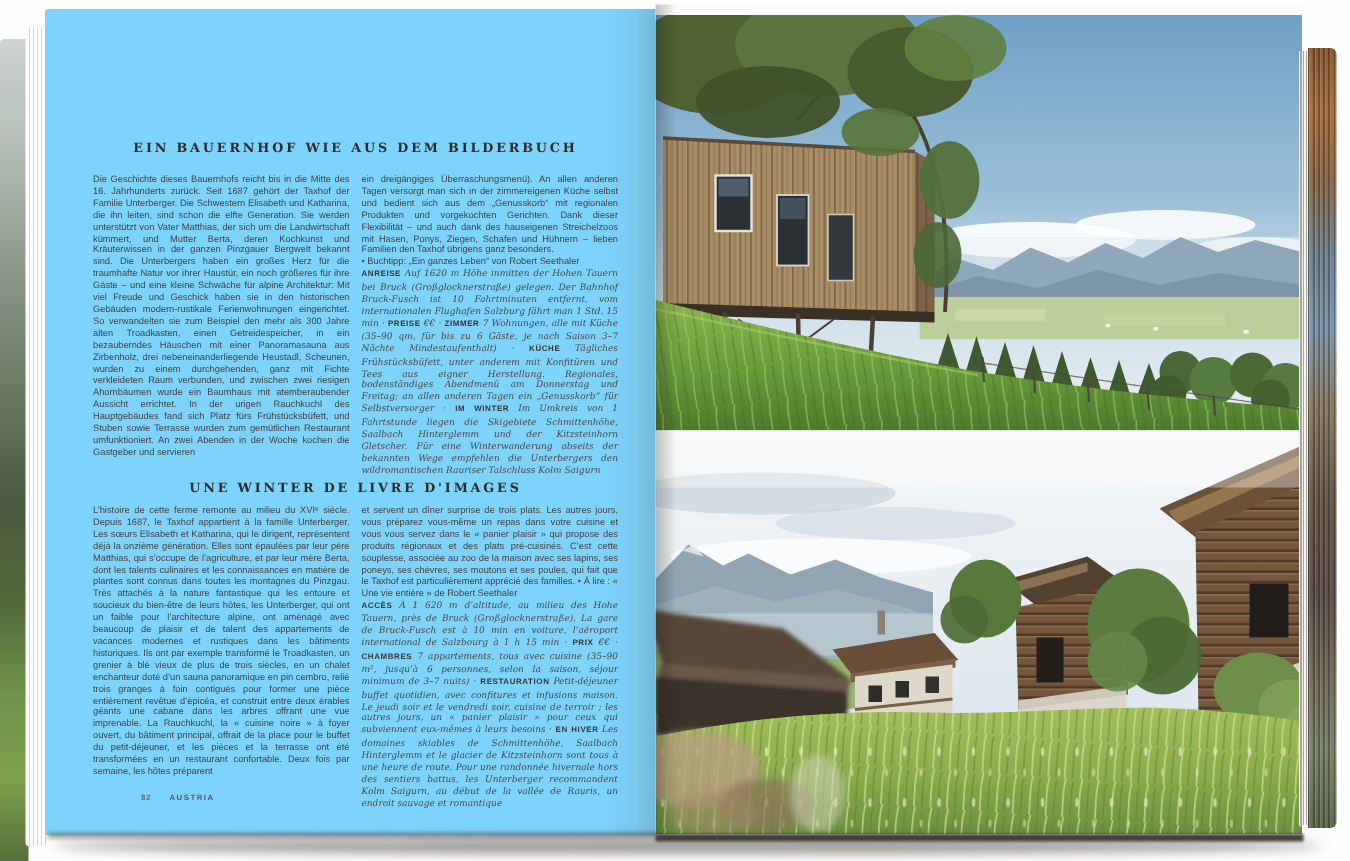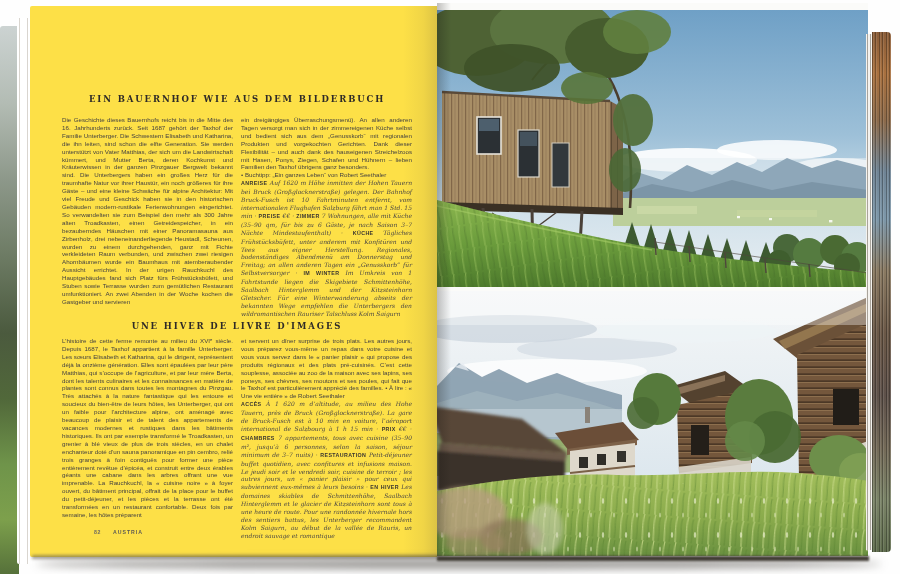--- a/index.html
+++ b/index.html
@@ -17,21 +17,21 @@
   .edge-right{position:absolute;left:872px;top:32px;width:19px;height:520px;border-radius:0 4px 4px 0;
     background:linear-gradient(180deg,#8a5c38 0%,#a9713f 8%,#8c6a4a 17%,#6f8495 27%,#7d97a9 36%,#8a7a62 46%,#6b5847 58%,#5e514a 70%,#746a58 80%,#7b8468 90%,#5e6b4c 100%);}
   .edge-right .lines{position:absolute;inset:0;border-radius:0 4px 4px 0;
     background:repeating-linear-gradient(90deg,rgba(0,0,0,.28) 0 1px,rgba(255,255,255,.10) 1px 2px,rgba(0,0,0,0) 2px 3.4px);}
   .book-shadow{position:absolute;left:36px;top:559px;width:846px;height:10px;background:rgba(48,44,38,.5);
     filter:blur(4px);border-radius:50%;}
   .shadow-line-right{position:absolute;left:437px;top:556px;width:432px;height:5px;background:#47423a;filter:blur(1.2px);}
   .shadow-line-left{position:absolute;left:32px;top:555px;width:406px;height:4px;background:rgba(95,89,80,.55);filter:blur(1.5px);}
 
   
-  .page-left{position:absolute;left:30px;top:6px;width:407px;height:551px;background:#fde047;border-radius:2px 0 0 2px;}
+  .page-left{position:absolute;left:30px;top:6px;width:407px;height:551px;background:#7dd3fc;border-radius:2px 0 0 2px;}
   .page-left .gutter{position:absolute;right:0;top:0;width:34px;height:100%;
     background:linear-gradient(90deg,rgba(0,0,0,0) 0%,rgba(70,64,56,.07) 60%,rgba(70,64,56,.18) 100%);}
   .textarea{position:absolute;left:32px;top:0;width:350px;height:551px;}
   .heading{position:absolute;left:0;width:100%;text-align:center;
     font-family:"DejaVu Serif",serif;font-size:8.5px;font-weight:700;letter-spacing:1.9px;color:#2f2b27;white-space:nowrap;}
   .h-de{top:88px;}
   .h-fr{top:315px;}
   .col{position:absolute;text-align:justify;color:#454240;font-size:6.2px;line-height:7.9px;}
   .col p{margin:0;}
   .de-c1{left:0;top:110px;width:171px;}
@@ -72,21 +72,21 @@
       </div>
 
       <div class="col de-c2">
         <p>ein dreigängiges Überraschungsmenü). An allen anderen Tagen versorgt man sich in der zimmereigenen Küche selbst und bedient sich aus dem „Genusskorb“ mit regionalen Produkten und vorgekochten Gerichten. Dank dieser Flexibilität – und auch dank des hauseigenen Streichelzoos mit Hasen, Ponys, Ziegen, Schafen und Hühnern – lieben Familien den Taxhof übrigens ganz besonders.</p>
         <p class="tip">• Buchtipp: „Ein ganzes Leben“ von Robert Seethaler</p>
         <p class="info">
           <b class="lbl">ANREISE</b><span> Auf 1620 m Höhe inmitten der Hohen Tauern bei Bruck (Großglocknerstraße) gelegen. Der Bahnhof Bruck-Fusch ist 10 Fahrtminuten entfernt, vom internationalen Flughafen Salzburg fährt man 1 Std. 15 min · </span><b class="lbl">PREISE</b><span> €€ · </span><b class="lbl">ZIMMER</b><span> 7 Wohnungen, alle mit Küche (35–90 qm, für bis zu 6 Gäste, je nach Saison 3–7 Nächte Mindestaufenthalt) · </span><b class="lbl">KÜCHE</b><span> Tägliches Frühstücksbüfett, unter anderem mit Konfitüren und Tees aus eigner Herstellung. Regionales, bodenständiges Abendmenü am Donnerstag und Freitag; an allen anderen Tagen ein „Genusskorb“ für Selbstversorger · </span><b class="lbl">IM WINTER</b><span> Im Umkreis von 1 Fahrtstunde liegen die Skigebiete Schmittenhöhe, Saalbach Hinterglemm und der Kitzsteinhorn Gletscher. Für eine Winterwanderung abseits der bekannten Wege empfehlen die Unterbergers den wildromantischen Rauriser Talschluss Kolm Saigurn</span>
         </p>
       </div>
 
-      <div class="heading h-fr">UNE HIVER DE LIVRE D'IMAGES</div>
+      <div class="heading h-fr">UNE WINTER DE LIVRE D'IMAGES</div>
 
       <div class="col fr-c1">
         <p>L’histoire de cette ferme remonte au milieu du XVIᵉ siècle. Depuis 1687, le Taxhof appartient à la famille Unterberger. Les sœurs Elisabeth et Katharina, qui le dirigent, représentent déjà la onzième génération. Elles sont épaulées par leur père Matthias, qui s’occupe de l’agriculture, et par leur mère Berta, dont les talents culinaires et les connaissances en matière de plantes sont connus dans toutes les montagnes du Pinzgau. Très attachés à la nature fantastique qui les entoure et soucieux du bien-être de leurs hôtes, les Unterberger, qui ont un faible pour l’architecture alpine, ont aménagé avec beaucoup de plaisir et de talent des appartements de vacances modernes et rustiques dans les bâtiments historiques. Ils ont par exemple transformé le Troadkasten, un grenier à blé vieux de plus de trois siècles, en un chalet enchanteur doté d’un sauna panoramique en pin cembro, relié trois granges à foin contiguës pour former une pièce entièrement revêtue d’épicéa, et construit entre deux érables géants une cabane dans les arbres offrant une vue imprenable. La Rauchkuchl, la « cuisine noire » à foyer ouvert, du bâtiment principal, offrait de la place pour le buffet du petit-déjeuner, et les pièces et la terrasse ont été transformées en un restaurant confortable. Deux fois par semaine, les hôtes préparent</p>
       </div>
 
       <div class="col fr-c2">
         <p>et servent un dîner surprise de trois plats. Les autres jours, vous préparez vous-même un repas dans votre cuisine et vous vous servez dans le « panier plaisir » qui propose des produits régionaux et des plats pré-cuisinés. C’est cette souplesse, associée au zoo de la maison avec ses lapins, ses poneys, ses chèvres, ses moutons et ses poules, qui fait que le Taxhof est particulièrement apprécié des familles. • À lire : « Une vie entière » de Robert Seethaler</p>
         <p class="info">
           <b class="lbl">ACCÈS</b><span> À 1 620 m d’altitude, au milieu des Hohe Tauern, près de Bruck (Großglocknerstraße). La gare de Bruck-Fusch est à 10 min en voiture, l’aéroport international de Salzbourg à 1 h 15 min · </span><b class="lbl">PRIX</b><span> €€ · </span><b class="lbl">CHAMBRES</b><span> 7 appartements, tous avec cuisine (35–90 m², jusqu’à 6 personnes, selon la saison, séjour minimum de 3–7 nuits) · </span><b class="lbl">RESTAURATION</b><span> Petit-déjeuner buffet quotidien, avec confitures et infusions maison. Le jeudi soir et le vendredi soir, cuisine de terroir ; les autres jours, un « panier plaisir » pour ceux qui subviennent eux-mêmes à leurs besoins · </span><b class="lbl">EN HIVER</b><span> Les domaines skiables de Schmittenhöhe, Saalbach Hinterglemm et le glacier de Kitzsteinhorn sont tous à une heure de route. Pour une randonnée hivernale hors des sentiers battus, les Unterberger recommandent Kolm Saigurn, au début de la vallée de Rauris, un endroit sauvage et romantique</span>
         </p>

